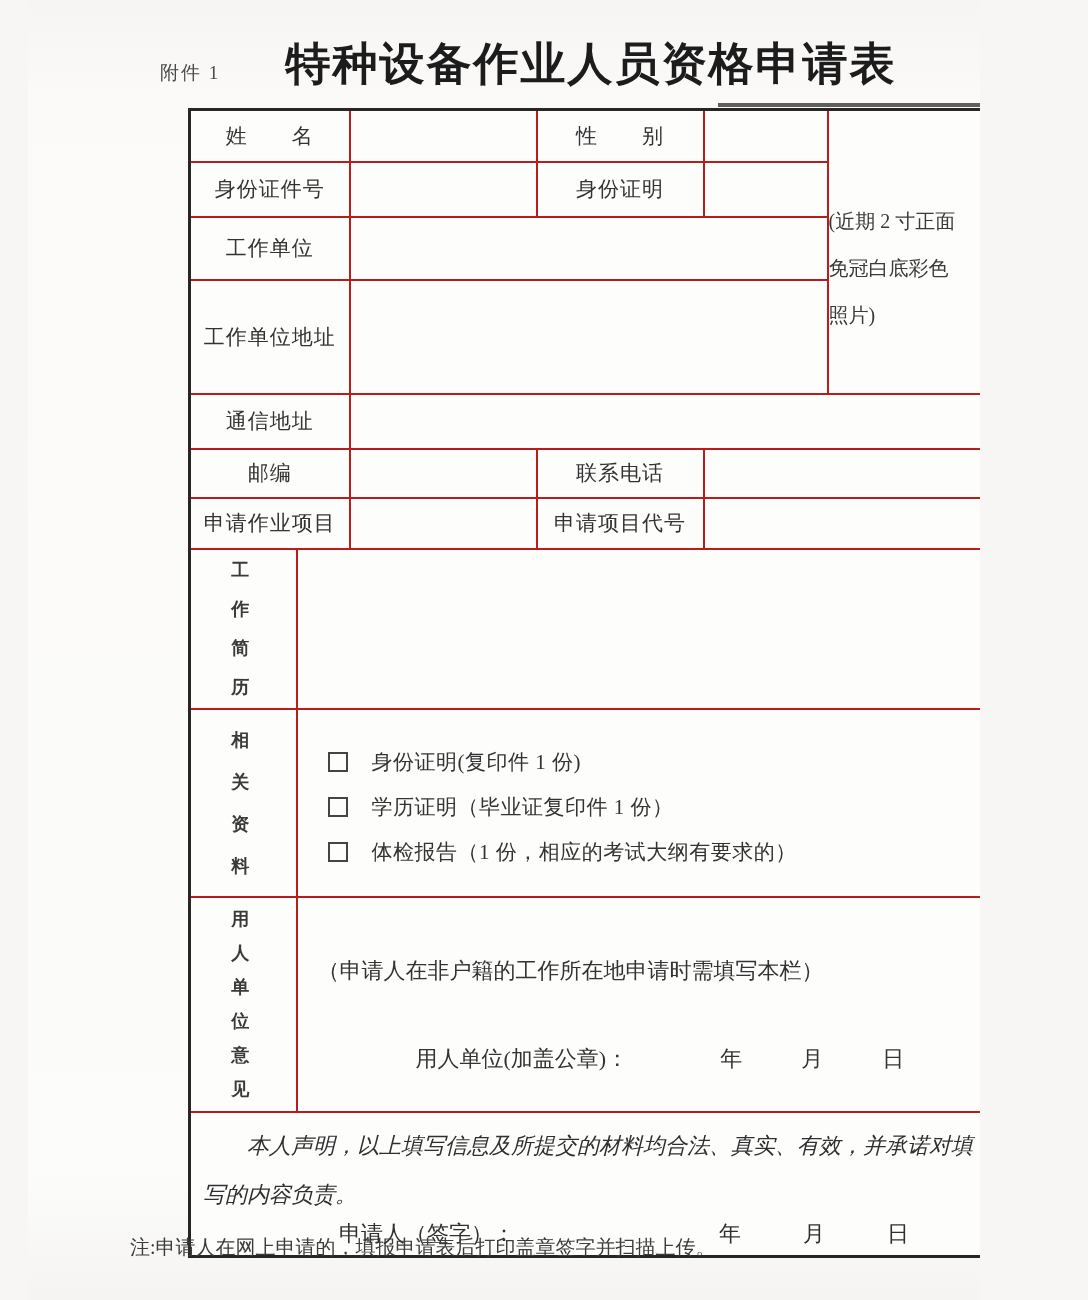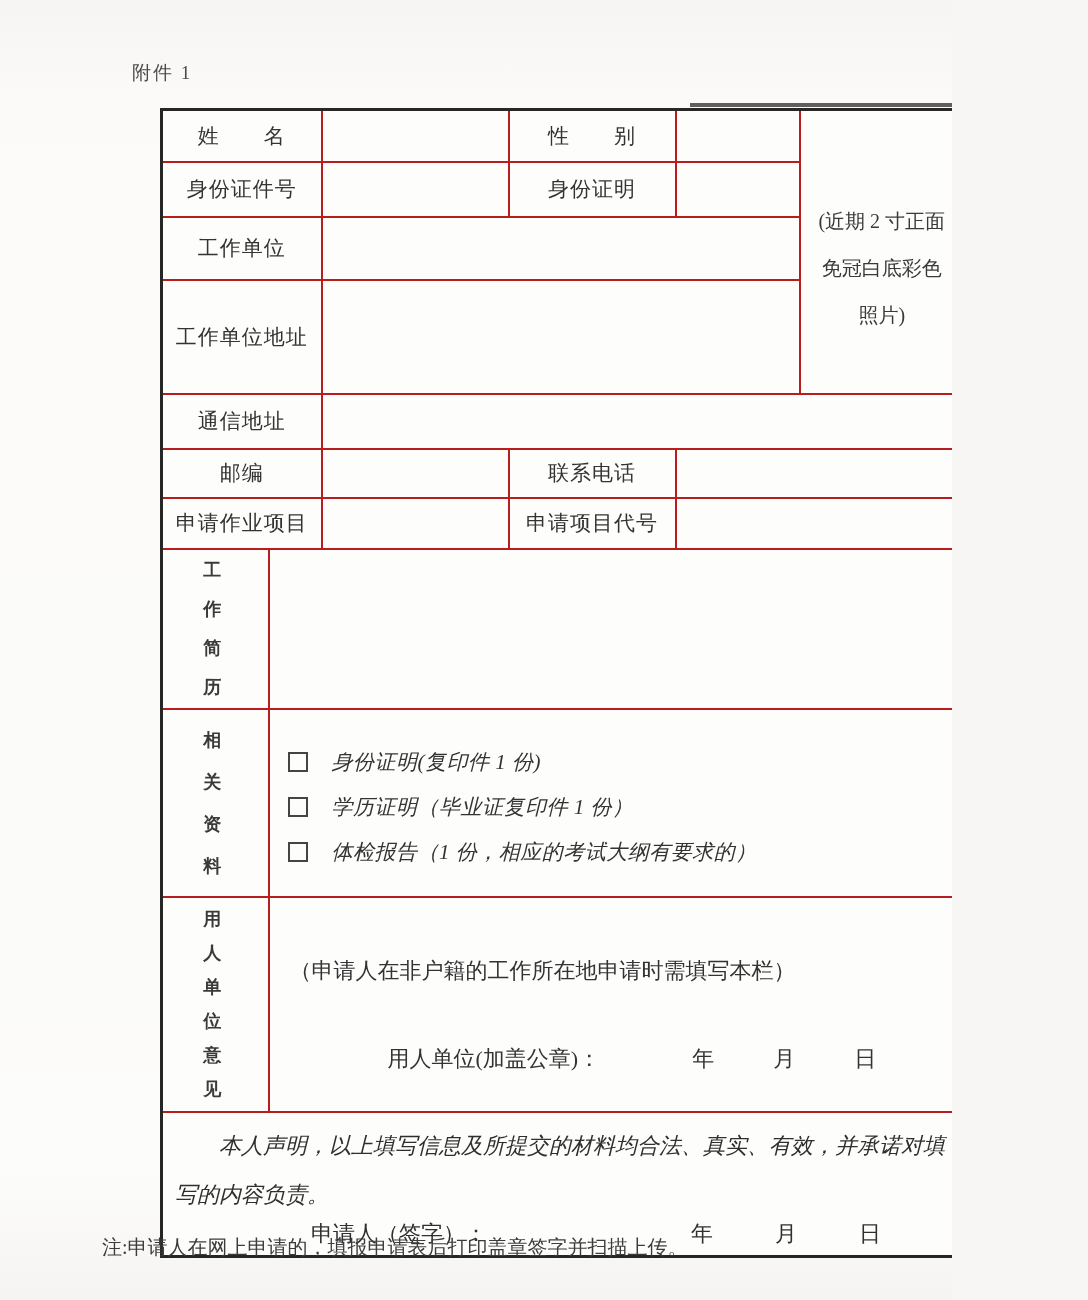--- a/index.html
+++ b/index.html
@@ -8,20 +8,21 @@
     background: #f7f6f4;
     font-family: "Liberation Serif", "DejaVu Serif", serif;
     color: #2e2e2e;
     -webkit-font-smoothing: antialiased;
   }
   .page {
     position: relative;
     width: 952px; height: 1300px;
     background: linear-gradient(180deg, #f6f5f3 0%, #fbfaf9 8%, #fcfcfb 90%, #f5f4f2 100%);
     overflow: hidden;
+    margin-left: 28px;
   }
   .attachment {
     position: absolute; left: 132px; top: 60px;
     font-size: 19px; color: #4a4a4a; letter-spacing: 2px;
   }
   .title {
     position: absolute; left: 160px; top: 34px; width: 806px;
     text-align: center;
     font-size: 45px; font-weight: 700; color: #1c1c1c;
     letter-spacing: 2px;
@@ -49,25 +50,24 @@
     word-break: break-all;
     text-align: left;
     font-size: 18px; color: #3a3a3a; font-weight: bold;
   }
   .vl-4 { line-height: 39px; }
   .vl-6 { line-height: 34px; }
   
   td.photo { vertical-align: middle; }
   .photo-inner {
     padding-top: 34px;
-    text-align: center;
     font-size: 20px; line-height: 47px; color: #3a3a3a;
   }
   
-  .cb-list { padding: 26px 0 0 18px; font-style: italic; }
+  .cb-list { padding: 26px 0 0 30px; }
   .cb-row { display: flex; align-items: center; margin: 0 0 17px 0; }
   .cb-box {
     width: 16px; height: 16px;
     border: 2px solid #444;
     margin-right: 24px;
     flex: 0 0 auto;
   }
   .cb-text { font-size: 21px; color: #333; letter-spacing: 0.5px; }
   
   .emp-note { margin: 58px 0 0 20px; font-size: 22px; color: #333; }
@@ -98,20 +98,21 @@
     position: absolute; left: 690px; top: 103px; width: 276px; height: 4px;
     background: #1d1d1d; opacity: .7;
   }
 </style>
 </head>
 <body>
 
 <div class="page">
 
   <div class="attachment">附件 1</div>
+  <div class="title">特种设备作业人员资格申请表</div>
   <div class="scan-mark"></div>
 
   <table class="form">
     <colgroup>
       <col style="width:107px">
         <col style="width:53px">
         <col style="width:187px">
       <col style="width:167px">
         <col style="width:124px">
         <col style="width:165px">

